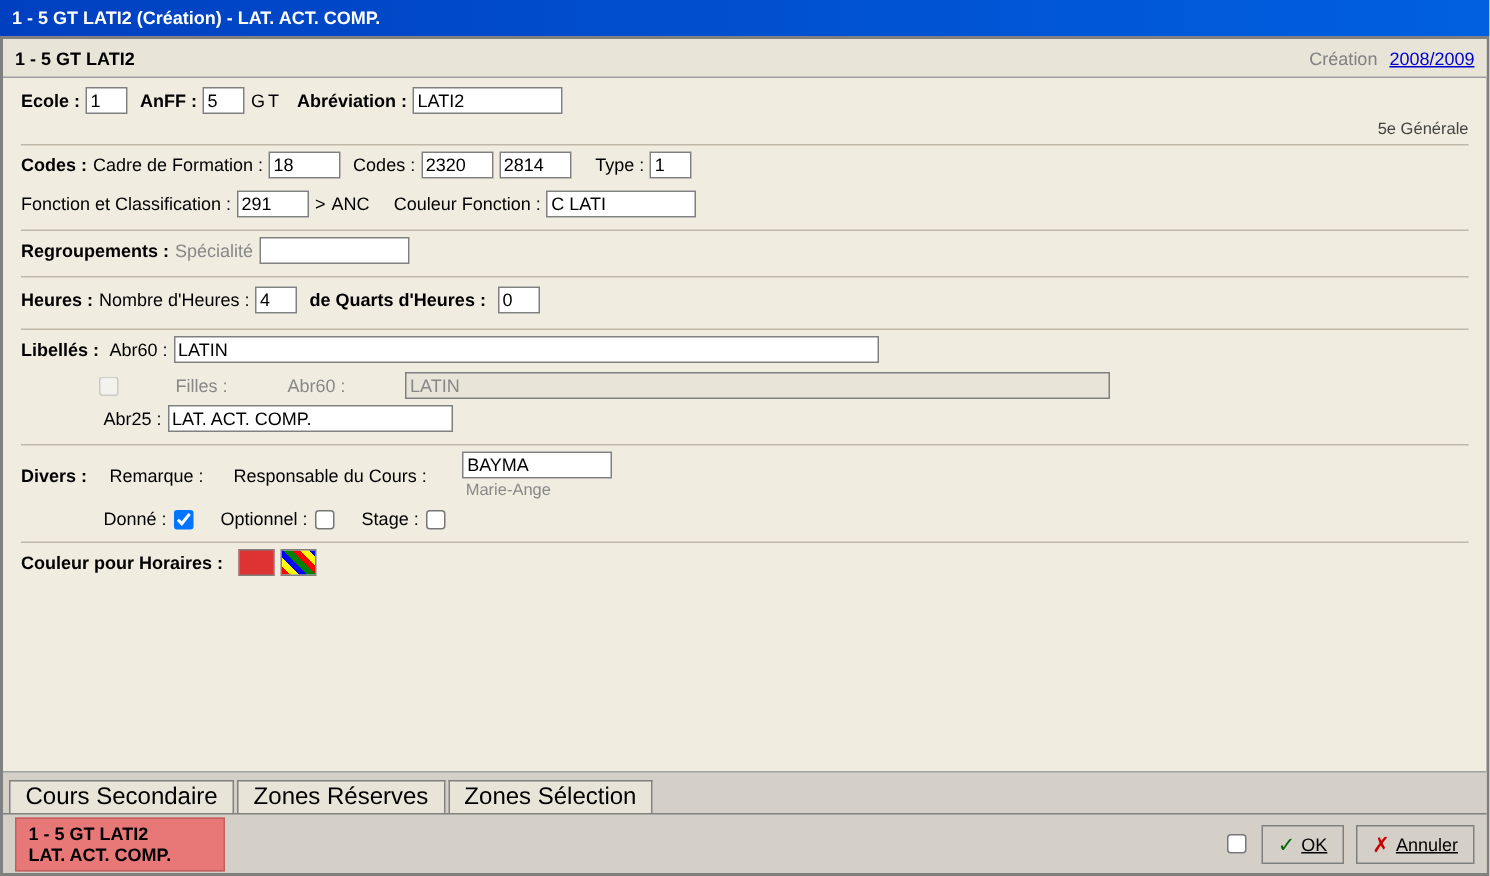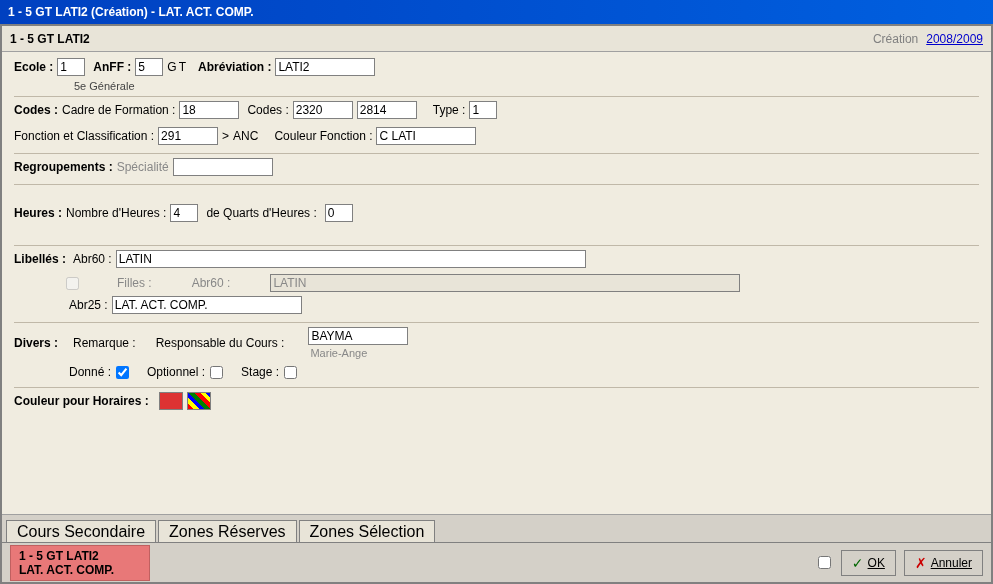--- a/index.html
+++ b/index.html
@@ -78,30 +78,31 @@
       border: 1px solid #808080;
       padding: 1px 2px;
       font-size: 12px;
     }
 
     input[type="checkbox"] {
       margin: 0 2px;
     }
 
     .input-tiny { width: 28px; }
-    .input-small { width: 60px; }
+    .input-small { width: 48px; }
     .input-large { width: 100px; }
     .input-abr25 { width: 190px; }
 
     .sub-label {
       font-size: 11px;
       color: #444;
       margin-left: 60px;
       margin-top: -4px;
       margin-bottom: 4px;
+      text-align: right;
     }
 
     .section-header {
       font-weight: bold;
       color: #000;
       margin-right: 6px;
     }
 
     .filles-row {
       display: flex;
@@ -308,21 +309,21 @@
       <span style="margin-right:4px; color:#888;">Spécialité</span>
       <input type="text" class="input-large" value="" style="">
     </div>
 
     <hr class="separator">
 
     <div class="form-row row-gap">
       <label class="section-header">Heures :</label>
       <span style="margin-right:4px;">Nombre d'Heures :</span>
       <input type="text" class="input-tiny" value="4" style="">
-      <span style="margin: 17px 8px;">de Quarts d'Heures :</span>
+      <span style="margin: 4px 8px; font-weight: bold;">de Quarts d'Heures :</span>
       <input type="text" class="input-tiny" value="0" style="">
     </div>
 
     <hr class="separator">
 
     <div class="form-row">
       <label class="section-header" style="min-width:55px;">Libellés :</label>
       <span style="margin-right:4px;">Abr60 :</span>
       <input type="text" style="width: 470px;" value="LATIN">
     </div>

